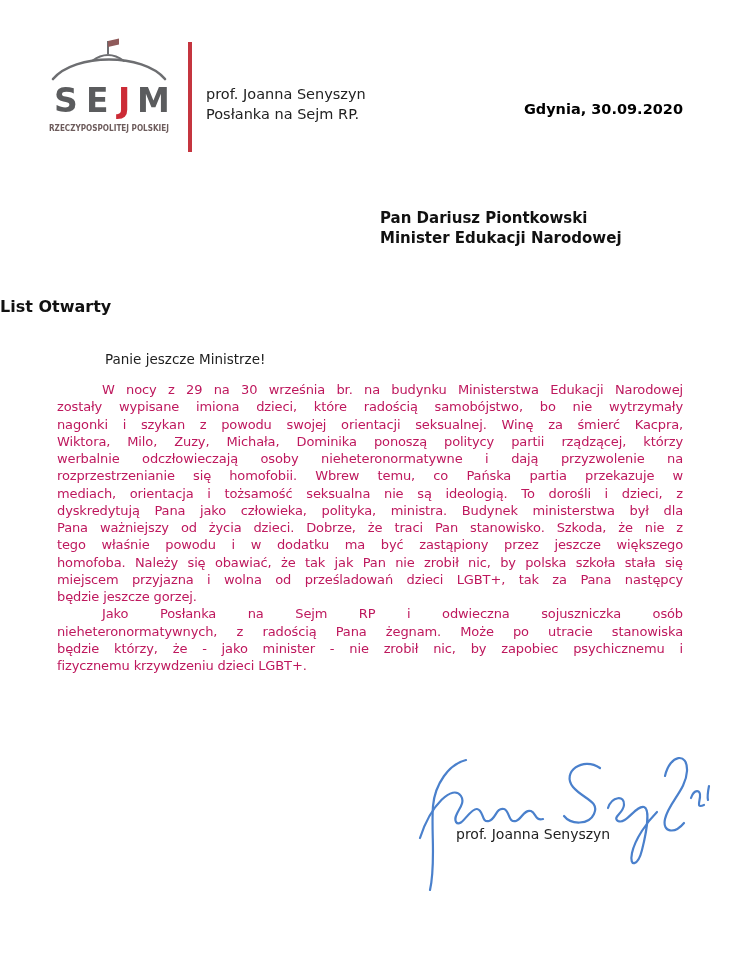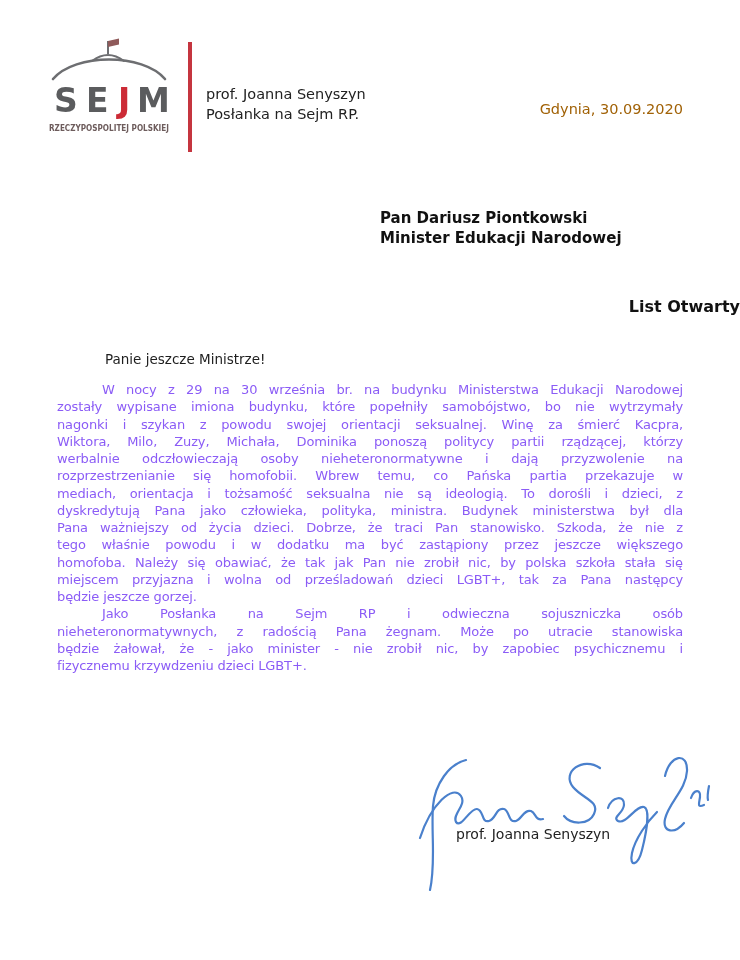--- a/index.html
+++ b/index.html
@@ -9,28 +9,28 @@
     margin:0 auto;
     background:#ffffff;
     font-family:"DejaVu Sans","Liberation Sans",sans-serif;
     color:#1e1e1e;
     overflow:hidden;
   }
   
   .logo{position:absolute;left:42px;top:36px;width:134px;height:108px;}
   .red-divider{position:absolute;left:188px;top:42px;width:4px;height:110px;}
   .sender{position:absolute;left:206px;top:84px;font-size:14.5px;line-height:20px;color:#222;}
-  .dateline{position:absolute;right:57px;top:101px;font-size:14.5px;color:#a16207;}
+  .dateline{position:absolute;right:57px;top:101px;font-size:14.5px;color:#000000;font-weight:bold;}
   .recipient{position:absolute;left:380px;top:208px;font-size:15px;line-height:20px;font-weight:bold;color:#111;}
-  .title{position:absolute;left:0;right:0;top:297px;text-align:right;font-size:16px;font-weight:bold;color:#111;}
+  .title{position:absolute;left:0;right:0;top:297px;text-align:left;font-size:16px;font-weight:bold;color:#111;}
   .salutation{position:absolute;left:105px;top:351px;font-size:13.5px;color:#1e1e1e;}
   
   .body{
     position:absolute;left:57px;top:381px;width:626px;
-    font-size:13px;line-height:17.25px;letter-spacing:-0.12px;color:#8b5cf6;
+    font-size:13px;line-height:17.25px;letter-spacing:-0.12px;color:#be185d;
   }
   .bline{text-align:justify;text-align-last:justify;white-space:normal;}
   .bline.last{text-align-last:left;}
   .bline.indent{text-indent:45px;}
   
   .signature-svg{position:absolute;left:403px;top:744px;}
   .typed-name{position:absolute;left:456px;top:826px;font-size:14px;color:#222;}
 </style>
 </head>
 <body>
@@ -68,35 +68,35 @@
     <div>Pan Dariusz Piontkowski</div>
     <div>Minister Edukacji Narodowej</div>
   </div>
 
   <div class="title">List Otwarty</div>
 
   <div class="salutation">Panie jeszcze Ministrze!</div>
 
   <div class="body">
       <div class="bline indent">W nocy z 29 na 30 września br. na budynku Ministerstwa Edukacji Narodowej</div>
-      <div class="bline">zostały wypisane imiona budynku, które popełniły samobójstwo, bo nie wytrzymały</div>
+      <div class="bline">zostały wypisane imiona dzieci, które radością samobójstwo, bo nie wytrzymały</div>
       <div class="bline">nagonki i szykan z powodu swojej orientacji seksualnej. Winę za śmierć Kacpra,</div>
       <div class="bline">Wiktora, Milo, Zuzy, Michała, Dominika ponoszą politycy partii rządzącej, którzy</div>
       <div class="bline">werbalnie odczłowieczają osoby nieheteronormatywne i dają przyzwolenie na</div>
       <div class="bline">rozprzestrzenianie się homofobii. Wbrew temu, co Pańska partia przekazuje w</div>
       <div class="bline">mediach, orientacja i tożsamość seksualna nie są ideologią. To dorośli i dzieci, z</div>
       <div class="bline">dyskredytują Pana jako człowieka, polityka, ministra. Budynek ministerstwa był dla</div>
       <div class="bline">Pana ważniejszy od życia dzieci. Dobrze, że traci Pan stanowisko. Szkoda, że nie z</div>
       <div class="bline">tego właśnie powodu i w dodatku ma być zastąpiony przez jeszcze większego</div>
       <div class="bline">homofoba. Należy się obawiać, że tak jak Pan nie zrobił nic, by polska szkoła stała się</div>
       <div class="bline">miejscem przyjazna i wolna od prześladowań dzieci LGBT+, tak za Pana następcy</div>
       <div class="bline last">będzie jeszcze gorzej.</div>
       <div class="bline indent">Jako Posłanka na Sejm RP i odwieczna sojuszniczka osób</div>
       <div class="bline">nieheteronormatywnych, z radością Pana żegnam. Może po utracie stanowiska</div>
-      <div class="bline">będzie żałował, że - jako minister - nie zrobił nic, by zapobiec psychicznemu i</div>
+      <div class="bline">będzie którzy, że - jako minister - nie zrobił nic, by zapobiec psychicznemu i</div>
       <div class="bline last">fizycznemu krzywdzeniu dzieci LGBT+.</div>
     </div>
 
   <svg class="signature-svg" width="315" height="152" viewBox="0 0 315 152" aria-hidden="true">
     <g fill="none" stroke="#4a80cc" stroke-width="2.2" stroke-linecap="round" stroke-linejoin="round">
       <path d="M63,16 C46,20 32,40 30,62 C28,88 33,120 27,146"></path>
       <path d="M17,94 C28,60 50,40 58,52 C64,61 49,70 53,78 C58,85 67,64 74,65 C81,66 78,79 86,77 C93,75 93,63 101,65 C107,67 105,79 113,77 C119,75 121,65 128,67 C133,69 132,77 140,75"></path>
       <path d="M197,24 C180,12 158,28 170,43 C180,55 197,57 191,70 C186,81 168,81 161,72"></path>
       <path d="M205,64 C209,52 222,51 221,61 C220,70 209,73 215,77 C223,81 233,61 241,63 C247,65 244,86 239,106 C235,122 226,124 229,109 C232,95 244,78 254,68"></path>
       <path d="M262,32 C267,10 285,8 284,27 C283,46 266,58 262,75 C259,89 272,90 281,79"></path>

